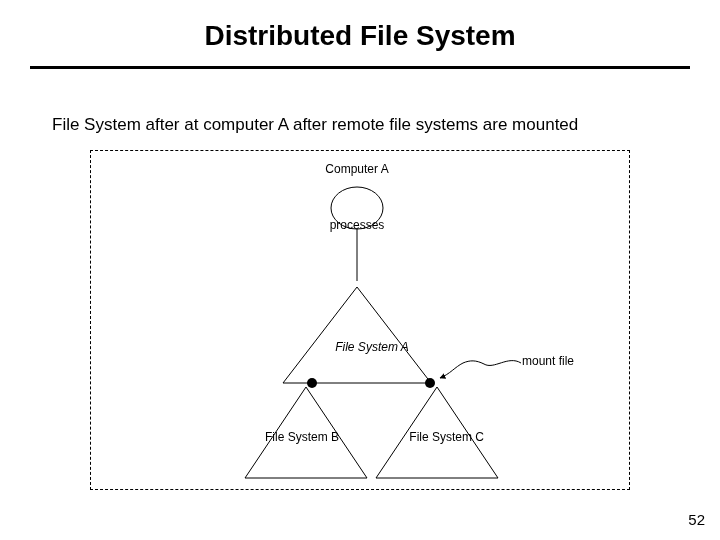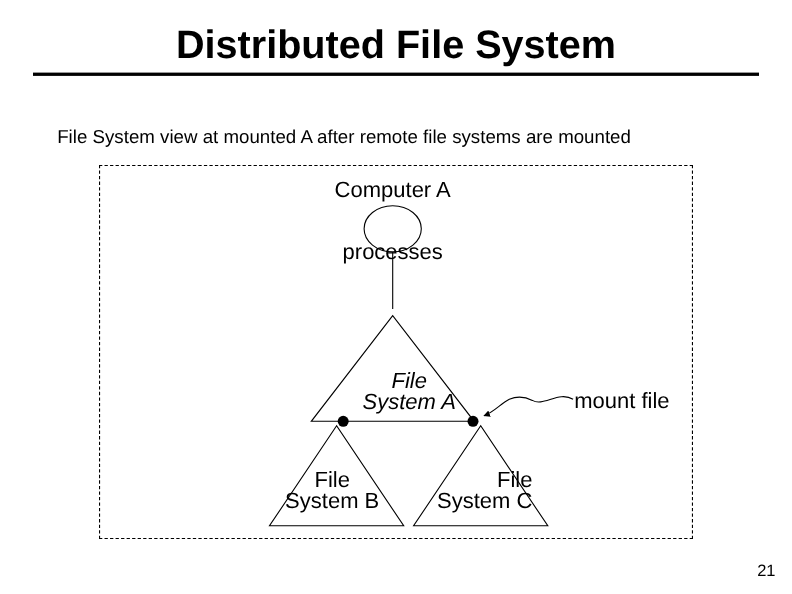--- a/index.html
+++ b/index.html
@@ -12,21 +12,21 @@
     color: #000000;
     position: relative;
     overflow: hidden;
   }
   .title {
     position: absolute;
     left: 0;
     width: 720px;
     top: 20px;
     text-align: center;
-    font-size: 36px;
+    font-size: 28px;
     font-weight: bold;
   }
   .hr {
     position: absolute;
     left: 30px;
     width: 660px;
     top: 66px;
     height: 0;
     border-top: 3px solid #000;
   }
@@ -41,21 +41,21 @@
     position: absolute;
     left: 90px;
     top: 150px;
     width: 540px;
     height: 340px;
     border: 1px dashed #000;
     box-sizing: border-box;
   }
   .lbl {
     position: absolute;
-    font-size: 20px;
+    font-size: 12px;
     text-align: center;
   }
   .lbl.computerA {
     left: 292px; top: 162px; width: 130px;
   }
   .lbl.processes {
     left: 292px; top: 218px; width: 130px;
   }
   .lbl.fsA {
     left: 327px; top: 338px; width: 90px;
@@ -85,31 +85,31 @@
     position: absolute;
     left: 0; top: 0;
     width: 720px; height: 540px;
   }
 </style>
 </head>
 <body>
 
 <div class="title">Distributed File System</div>
 <div class="hr"></div>
-<div class="subtitle">File System view at mounted A after remote file systems are mounted</div>
+<div class="subtitle">File System after at computer A after remote file systems are mounted</div>
 
 <div class="dashed-box"></div>
 
 <div class="lbl computerA">Computer A</div>
 <div class="lbl processes">processes</div>
 <div class="lbl fsA">File System A</div>
 <div class="lbl fsB">File System B</div>
 <div class="lbl fsC">File System C</div>
 <div class="lbl mount">mount file</div>
-<div class="pagenum">21</div>
+<div class="pagenum">52</div>
 
 <svg class="scene" viewBox="0 0 720 540">
   <defs>
     <marker id="arrow" viewBox="0 0 10 10" refX="9" refY="5" markerWidth="6" markerHeight="6" orient="auto-start-reverse">
       <path d="M 0 0 L 10 5 L 0 10 z" fill="#000"></path>
     </marker>
   </defs>
 
   <ellipse cx="357" cy="208" rx="26" ry="21" fill="none" stroke="#000" stroke-width="1"></ellipse>
 

